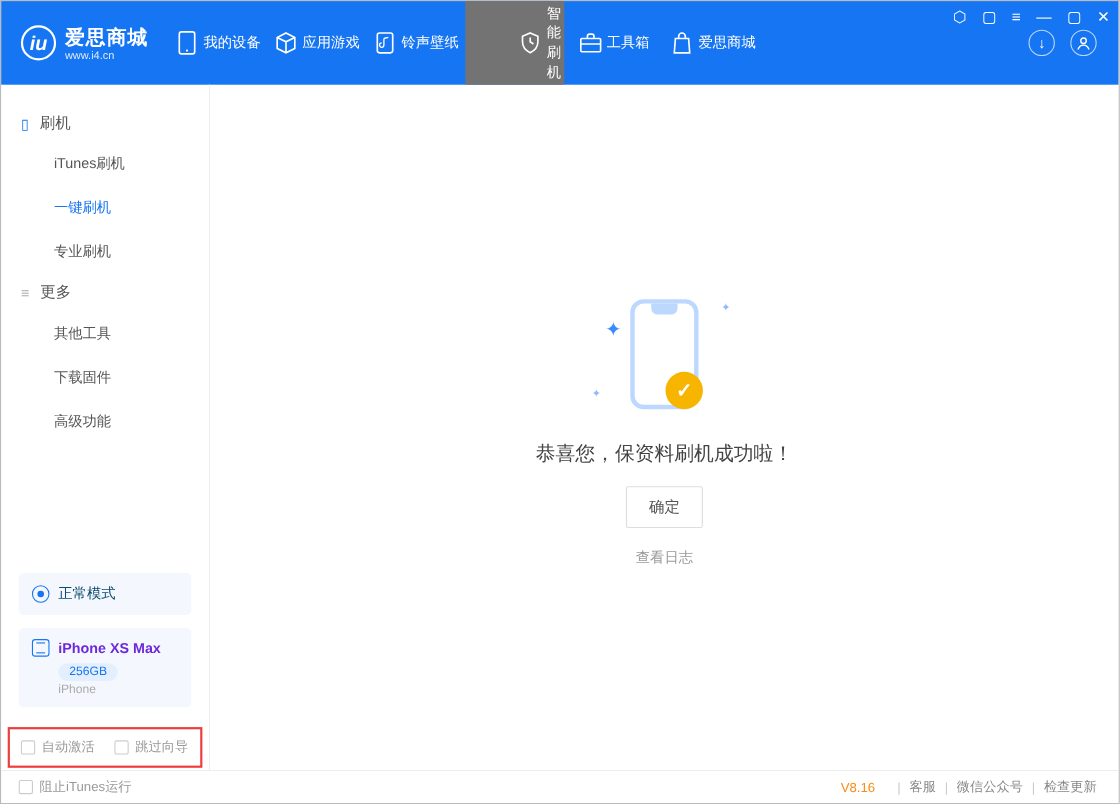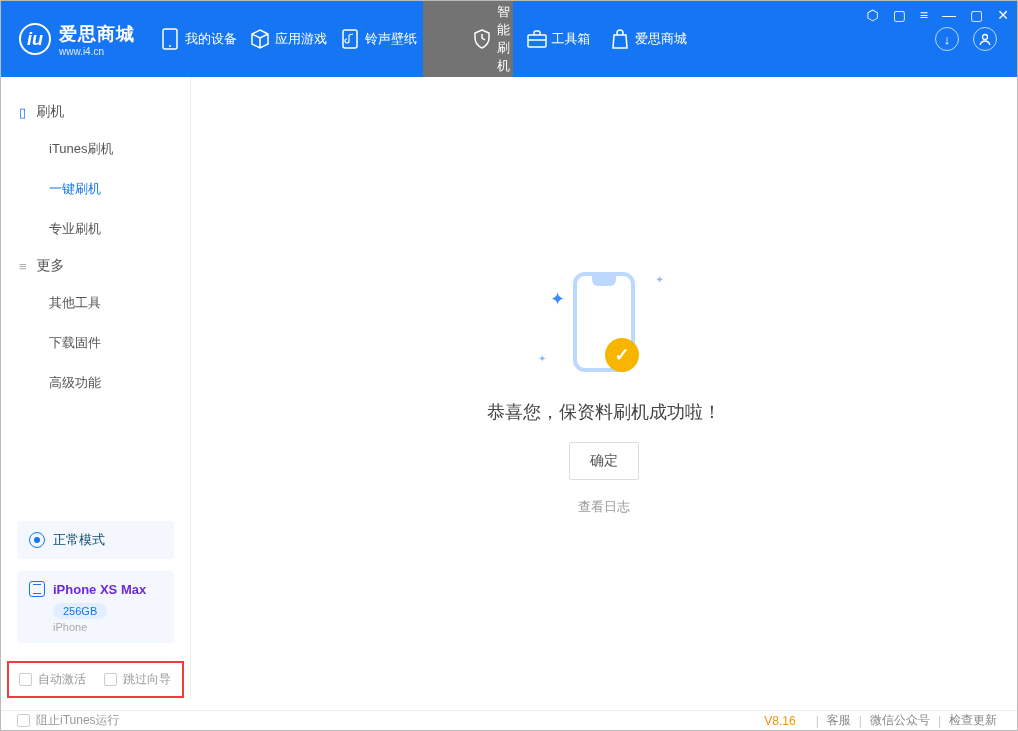--- a/index.html
+++ b/index.html
@@ -50,21 +50,21 @@
 .main { flex: 1; display: flex; flex-direction: column; align-items: center; justify-content: center; gap: 18px; }
 .phone-illu { width: 120px; height: 120px; position: relative; display: flex; align-items: center; justify-content: center; }
 .phone { width: 62px; height: 100px; border: 4px solid #bcd8ff; border-radius: 12px; position: relative; }
 .notch { width: 24px; height: 10px; background: #bcd8ff; border-radius: 0 0 6px 6px; position: absolute; top: 0; left: 50%; transform: translateX(-50%); }
 .check-badge { position: absolute; right: -8px; bottom: -4px; width: 34px; height: 34px; background: #f7b500; border-radius: 50%; display: flex; align-items: center; justify-content: center; color: #fff; font-weight: bold; font-size: 18px; }
 .spark { position: absolute; color: #3a8bff; }
 .msg { font-size: 18px; color: #444; }
 .ok-btn { border: 1px solid #ddd; padding: 9px 20px; font-size: 14px; color: #555; background: #fff; cursor: pointer; border-radius: 2px; }
 .log-link { color: #999; font-size: 13px; cursor: pointer; }
 
-.footer { position: absolute; bottom: 0; left: 0; right: 0; height: 20px; border-top: 1px solid #eee; display: flex; align-items: center; padding: 0 16px; font-size: 12px; color: #999; justify-content: space-between; }
+.footer { position: absolute; bottom: 0; left: 0; right: 0; height: 30px; border-top: 1px solid #eee; display: flex; align-items: center; padding: 0 16px; font-size: 12px; color: #999; justify-content: space-between; }
 .footer-left { display: flex; align-items: center; gap: 6px; }
 .footer-right { display: flex; align-items: center; gap: 4px; color: #888; }
 .flink { cursor: pointer; padding: 0 4px; }
 .fsep { color: #ccc; }
 .ver { color: #fa8c16; margin-right: 16px; }
 </style>
 </head>
 <body>
 
 <div class="header">

